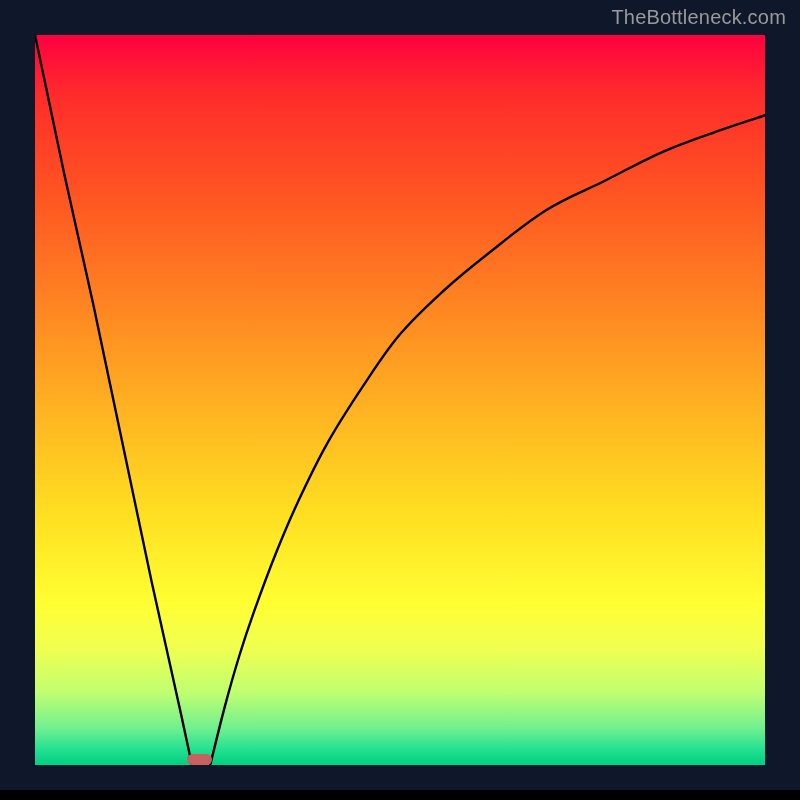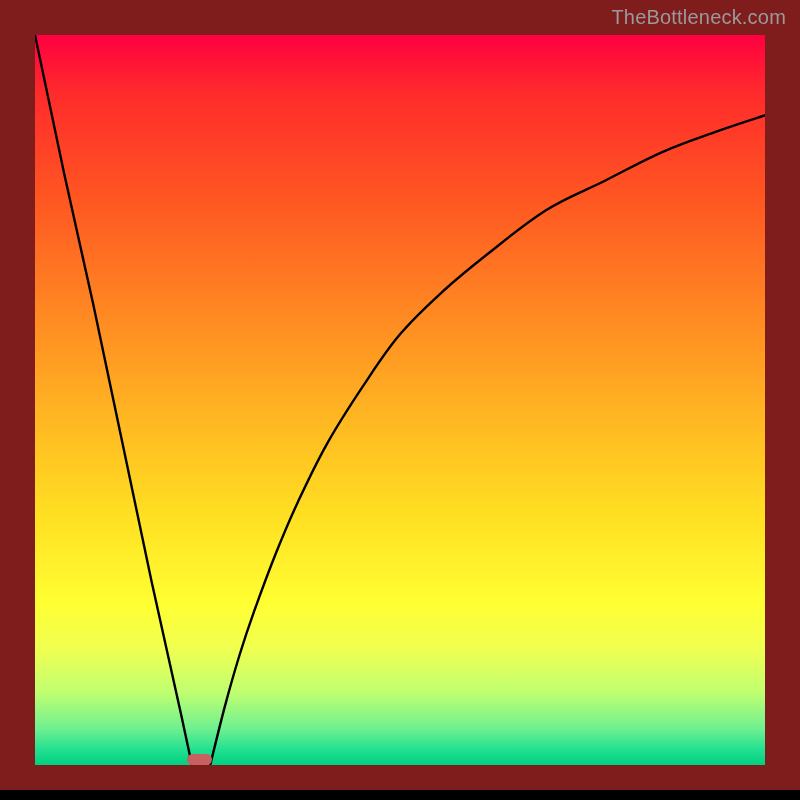--- a/index.html
+++ b/index.html
@@ -8,21 +8,21 @@
     width: 800px;
     height: 800px;
     overflow: hidden;
     background: #000;
     font-family: Arial, Helvetica, sans-serif;
   }
   .frame {
     position: relative;
     width: 800px;
     height: 790px;
-    background: #7f1d1d;
+    background: #0f172a;
   }
   .plot-area {
     position: absolute;
     left: 35px;
     top: 35px;
     width: 730px;
     height: 730px;
     background: linear-gradient(to bottom,
       #ff0040 0%,
       #ff2b2b 8%,

